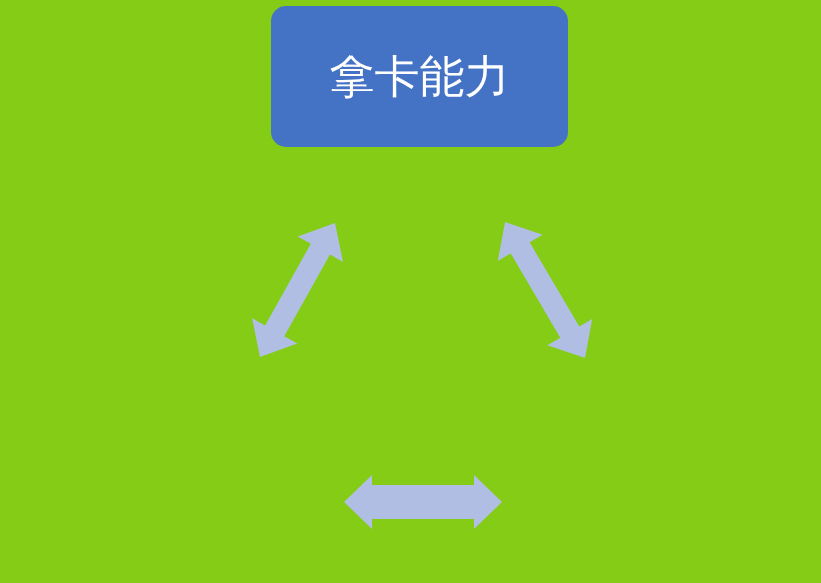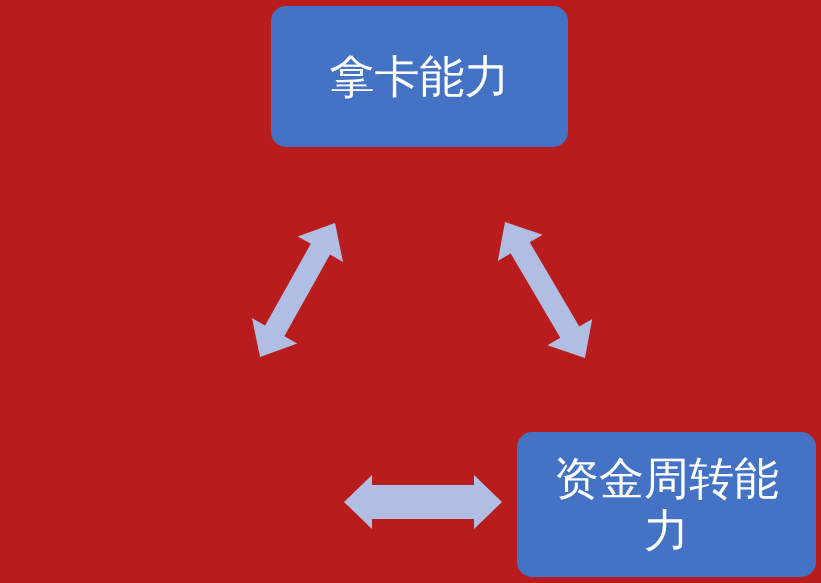--- a/index.html
+++ b/index.html
@@ -4,21 +4,21 @@
 <style>
   html, body {
     margin: 0;
     padding: 0;
     background: #ffffff;
   }
   .canvas {
     position: relative;
     width: 821px;
     height: 583px;
-    background: #b91c1c;
+    background: #84cc16;
     overflow: hidden;
     font-family: "Liberation Sans", sans-serif;
   }
   .arrows {
     position: absolute;
     left: 0;
     top: 0;
     width: 821px;
     height: 583px;
   }
@@ -67,17 +67,14 @@
     <polygon points="260,357 297.3,343.5 284.3,336.2 330,254.6 343,261.9 335,223 297.7,236.5 310.8,243.8 265.1,325.5 252,318.1" fill="#B0BEE3"></polygon>
     <polygon points="505,222 497.8,261 510.7,253.4 560.3,337.7 547.4,345.3 585,358 592.2,319 579.3,326.6 529.7,242.3 542.6,234.7" fill="#B0BEE3"></polygon>
     <polygon points="344,502 372,529 372,519 474,519 474,529 502,502 474,475 474,485 372,485 372,475" fill="#B0BEE3"></polygon>
   </svg>
 
   <div class="node node-top">
     <span class="node-label">拿卡能力</span>
   </div>
 
 
-  <div class="node node-bottom-right">
-    <span class="node-label">资金周转能力</span>
-  </div>
 
 </div>
 
 </body></html>

